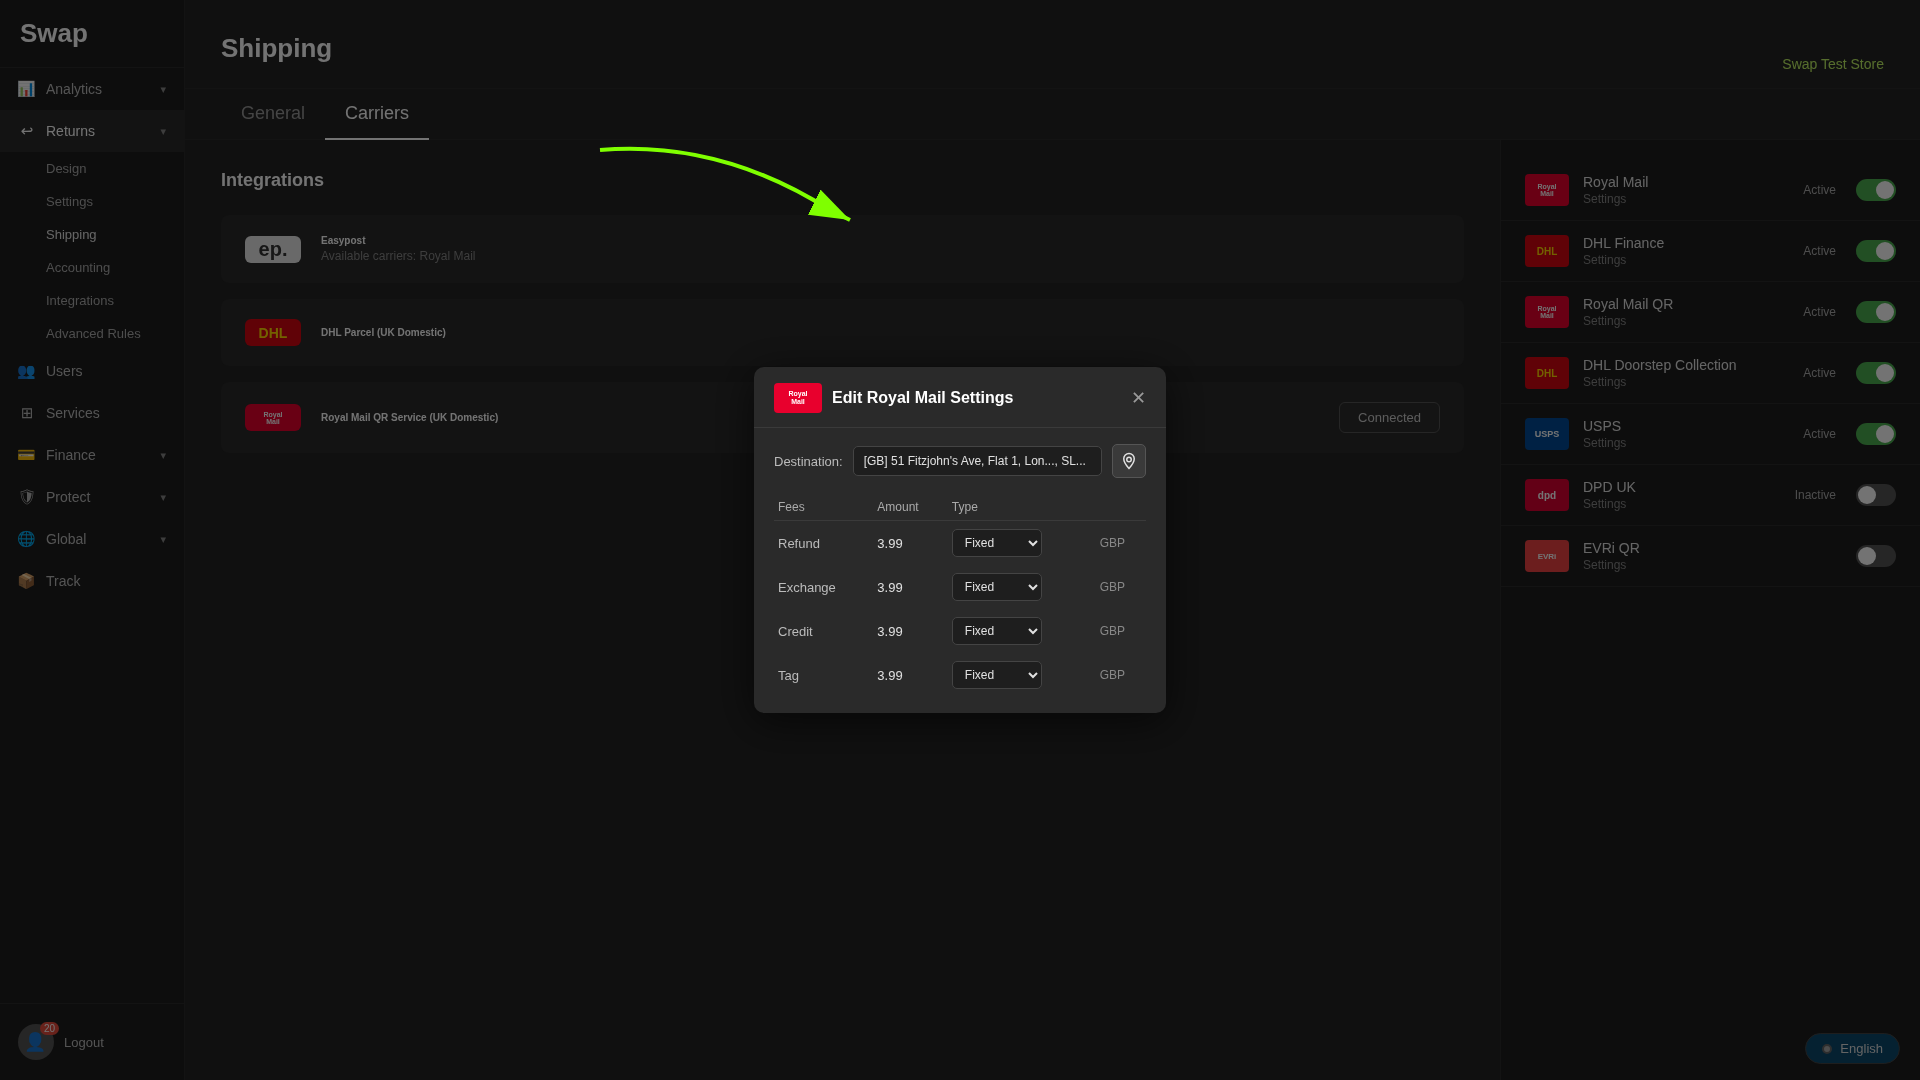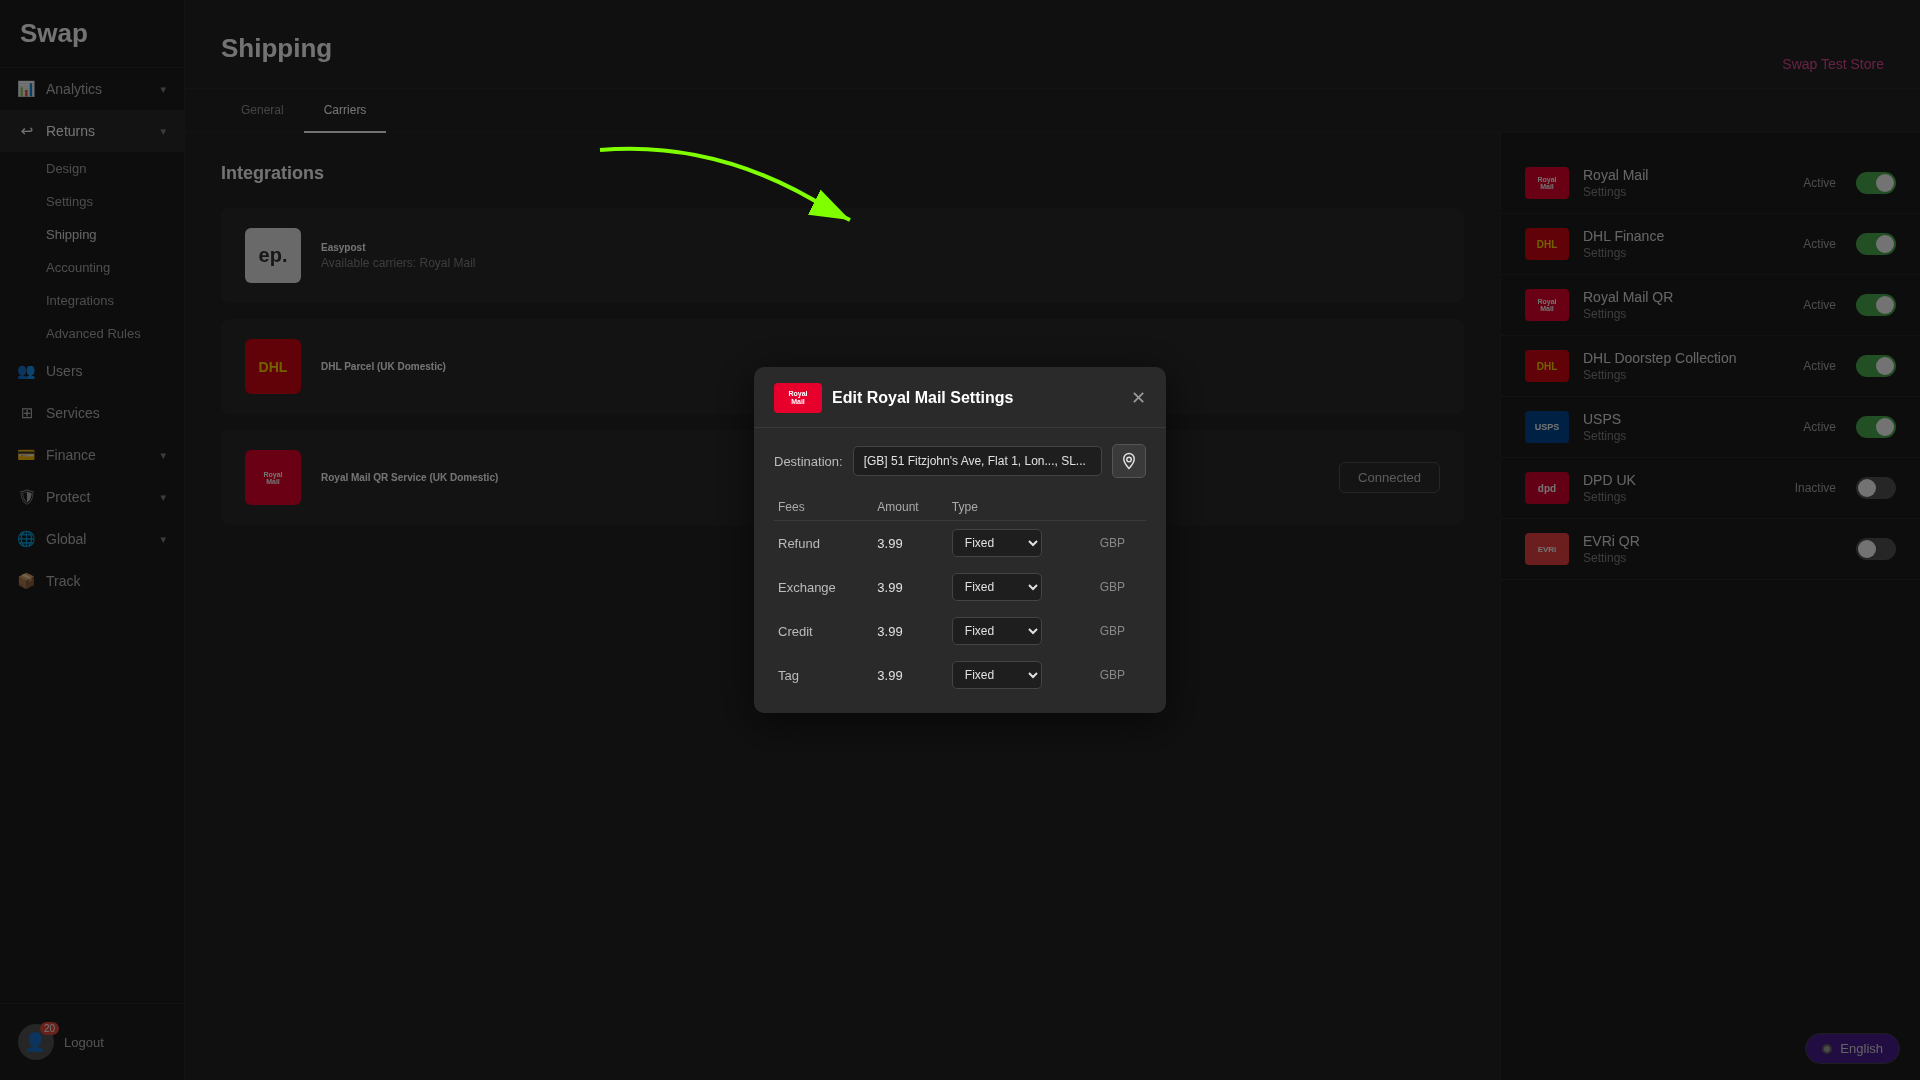--- a/index.html
+++ b/index.html
@@ -20,34 +20,34 @@
     .sidebar-bottom { margin-top: auto; border-top: 1px solid #2a2a2a; padding: 10px 0; }
     .avatar-row { display: flex; align-items: center; gap: 10px; padding: 10px 18px; position: relative; cursor: pointer; }
     .avatar-circle { width: 36px; height: 36px; border-radius: 50%; background: #555; overflow: hidden; display: flex; align-items: center; justify-content: center; font-size: 18px; }
     .badge-red { position: absolute; top: 8px; left: 40px; background: #e74c3c; color: #fff; font-size: 10px; border-radius: 8px; padding: 1px 4px; min-width: 16px; text-align: center; }
     .logout-label { color: #bbb; font-size: 13px; }
 
     
     .main-content { flex: 1; display: flex; flex-direction: column; background: #242424; overflow: hidden; }
     .main-header { display: flex; align-items: center; justify-content: space-between; padding: 24px 36px 16px; border-bottom: 1px solid #2a2a2a; }
     .page-title { font-size: 26px; font-weight: 600; color: #fff; }
-    .store-name { font-size: 14px; color: #ec4899; margin-top: 32px; }
+    .store-name { font-size: 14px; color: #bef264; margin-top: 32px; }
 
     
     .tabs { display: flex; gap: 0; padding: 0 36px; border-bottom: 1px solid #2a2a2a; background: #242424; }
-    .tab { padding: 14px 20px; font-size: 12px; color: #999; cursor: pointer; border-bottom: 2px solid transparent; margin-bottom: -1px; }
+    .tab { padding: 14px 20px; font-size: 18px; color: #999; cursor: pointer; border-bottom: 2px solid transparent; margin-bottom: -1px; }
     .tab.active { color: #fff; border-bottom: 2px solid #fff; }
 
     
     .content-area { flex: 1; padding: 30px 36px; overflow-y: auto; position: relative; }
     .section-title { font-size: 18px; font-weight: 600; color: #fff; margin-bottom: 24px; }
 
     
     .integration-card { background: #2a2a2a; border-radius: 8px; padding: 20px 24px; margin-bottom: 16px; display: flex; align-items: center; gap: 20px; }
-    .integration-logo { width: 56px; height: 55px; border-radius: 6px; display: flex; align-items: center; justify-content: center; font-size: 13px; font-weight: 700; overflow: hidden; }
+    .integration-logo { width: 56px; height: 27px; border-radius: 6px; display: flex; align-items: center; justify-content: center; font-size: 13px; font-weight: 700; overflow: hidden; }
     .logo-ep { background: #e8e8e8; color: #333; font-size: 20px; font-weight: 900; }
     .logo-dhl { background: #D40511; color: #FFD700; font-size: 14px; font-weight: 900; }
     .logo-royalmail { background: #E8002D; color: #fff; font-size: 9px; font-weight: 700; text-align: center; }
     .integration-info { flex: 1; }
     .integration-name { font-size: 10px; font-weight: 600; color: #fff; }
     .integration-carriers { font-size: 12px; color: #888; margin-top: 3px; }
     .connected-btn { background: #2d2d2d; border: 1px solid #555; color: #ccc; padding: 7px 18px; border-radius: 6px; font-size: 13px; cursor: pointer; }
 
     
     .carriers-panel { width: 420px; background: #1e1e1e; border-left: 1px solid #2a2a2a; overflow-y: auto; padding: 20px 0; }
@@ -83,21 +83,21 @@
     .fees-table td { padding: 8px 4px; font-size: 13px; color: #e0e0e0; vertical-align: middle; }
     .fees-table td:first-child { color: #bbb; }
     .fees-table .amount-cell { color: #e0e0e0; }
     .fees-table .currency { color: #888; font-size: 12px; }
     .type-select { background: #1e1e1e; border: 1px solid #444; border-radius: 5px; color: #e0e0e0; font-size: 12px; padding: 5px 8px; width: 90px; cursor: pointer; }
 
     
     .arrow-annotation { position: fixed; z-index: 300; pointer-events: none; }
 
     
-    .english-badge { position: fixed; bottom: 16px; right: 20px; background: #4c1d95; border: 1px solid #444; border-radius: 20px; padding: 7px 16px; display: flex; align-items: center; gap: 8px; font-size: 13px; color: #ddd; z-index: 50; cursor: pointer; }
+    .english-badge { position: fixed; bottom: 16px; right: 20px; background: #0c4a6e; border: 1px solid #444; border-radius: 20px; padding: 7px 16px; display: flex; align-items: center; gap: 8px; font-size: 13px; color: #ddd; z-index: 50; cursor: pointer; }
     .english-dot { width: 10px; height: 10px; border-radius: 50%; background: #aaa; border: 2px solid #666; }
   </style>
 </head>
 <body>
 
 <div class="overlay"></div>
 
 <div class="app-layout">
 
   <nav class="sidebar">

